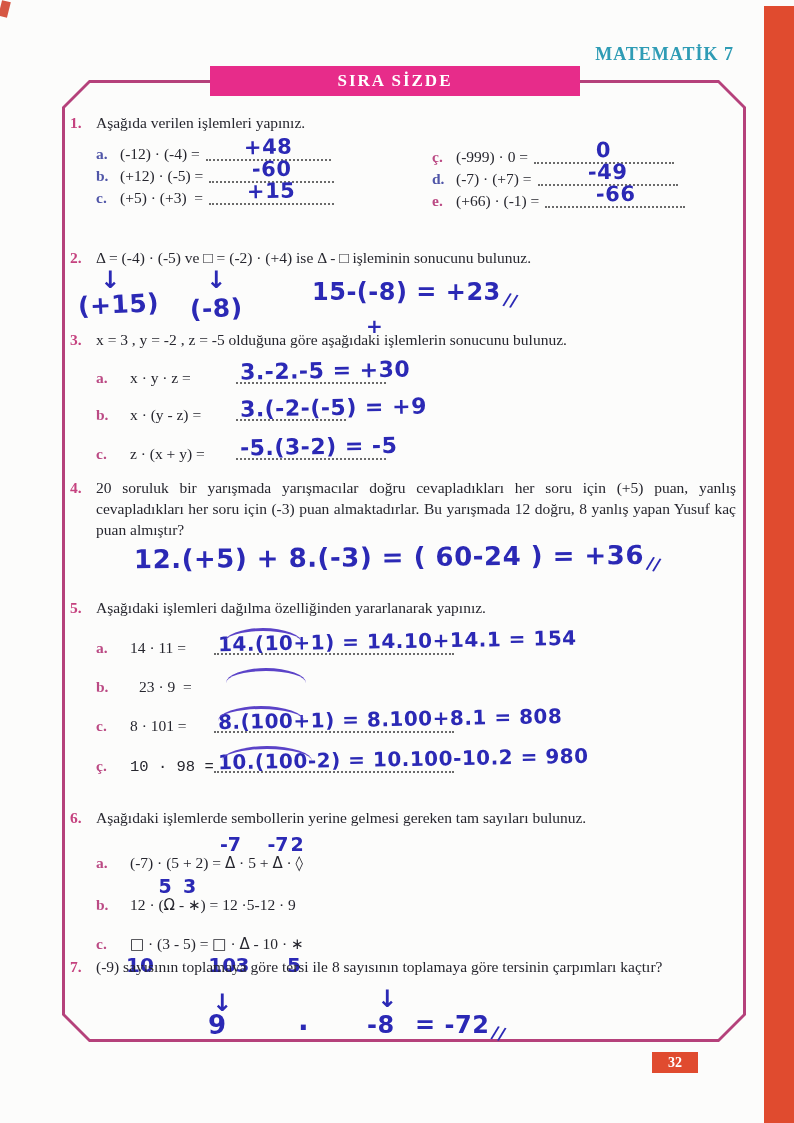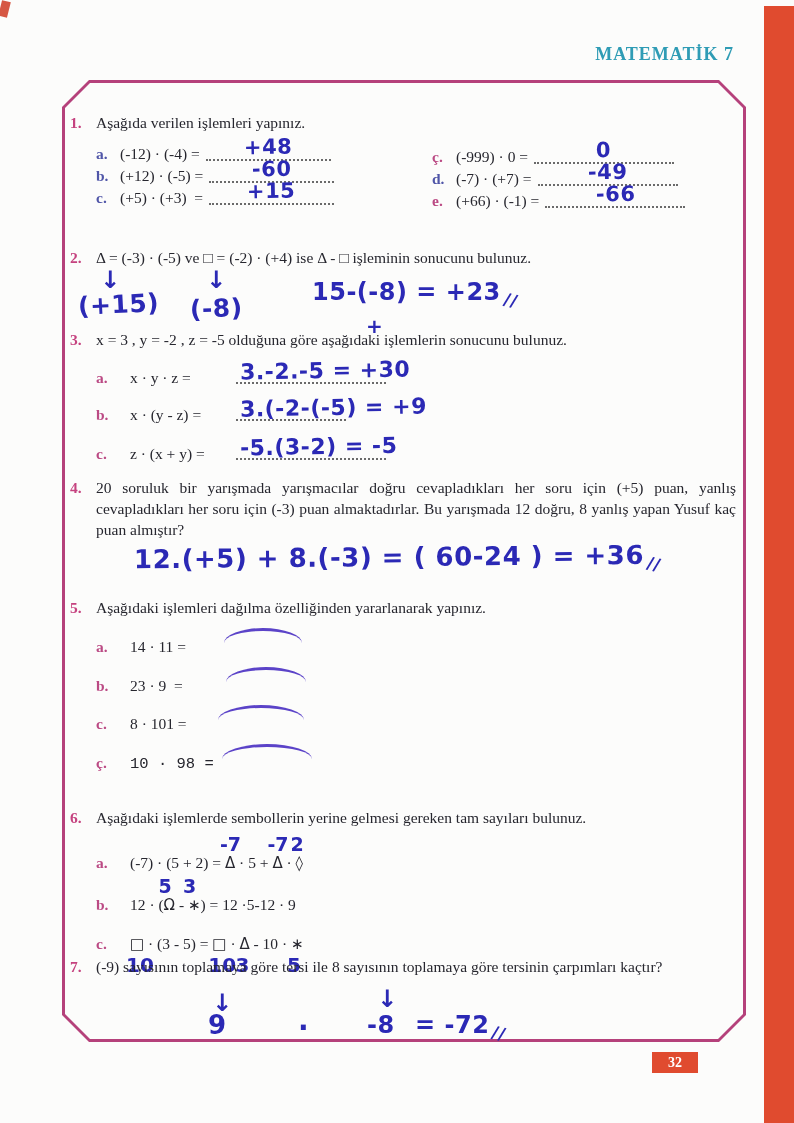--- a/index.html
+++ b/index.html
@@ -49,20 +49,21 @@
 
 <div class="page">
 
   <div class="corner-mark"></div>
   <div class="orange-strip"></div>
   <div class="header-title">MATEMATİK 7</div>
 
   <div class="frame">
     <div class="frame-inner"></div>
   </div>
+  <div class="banner">SIRA SİZDE</div>
 
   <div class="q" style="left:70px;top:112px;">
     <div class="qhead">
       <span class="qnum">1.</span>
       <span class="qtitle">Aşağıda verilen işlemleri yapınız.</span>
     </div>
     <div style="position:relative;margin-left:26px;margin-top:9px;">
       <div>
         <div class="item">
           <span class="letter blue">a.</span>
@@ -96,21 +97,21 @@
           <span class="expr">(+66) · (-1) =</span>
           <span class="ansline" style="width:140px;"><span class="ink">-66</span></span>
         </div>
       </div>
     </div>
   </div>
 
   <div class="q" style="left:70px;top:247px;">
     <div class="qhead">
       <span class="qnum">2.</span>
-      <span class="qtitle">Δ = (-3) · (-5) ve □ = (-2) · (+4) ise Δ - □ işleminin sonucunu bulunuz.</span>
+      <span class="qtitle">Δ = (-4) · (-5) ve □ = (-2) · (+4) ise Δ - □ işleminin sonucunu bulunuz.</span>
     </div>
     <div class="inkzone" style="height:78px;">
       <span class="ink" style="left:30px;top:2px;font-size:24px;">↓</span>
       <span class="ink" style="left:8px;top:26px;font-size:25px;transform:rotate(-3deg);">(+15)</span>
       <span class="ink" style="left:136px;top:2px;font-size:24px;">↓</span>
       <span class="ink" style="left:120px;top:30px;font-size:25px;transform:rotate(-2deg);">(-8)</span>
       <span class="ink" style="left:242px;top:14px;font-size:24px;"><span>15-(-8) = +23</span><span class="check">//</span></span>
       <span class="ink" style="left:296px;top:48px;font-size:20px;">+</span>
     </div>
   </div>
@@ -151,35 +152,38 @@
 
   <div class="q" style="left:70px;top:597px;">
     <div class="qhead">
       <span class="qnum">5.</span>
       <span class="qtitle">Aşağıdaki işlemleri dağılma özelliğinden yararlanarak yapınız.</span>
     </div>
     <div style="margin-left:26px;">
       <div class="item" style="margin-top:18px;">
         <span class="letter pink" style="width:34px;">a.</span>
         <span class="expr" style="width:78px;">14 · 11 =</span>
+        <span class="ansline left" style="width:240px;"><span class="ink" style="font-size:20px;">14.(10+1) = 14.10+14.1 = 154</span></span>
         <span class="arc" style="left:128px;width:78px;"></span>
       </div>
       <div class="item" style="margin-top:18px;">
         <span class="letter pink" style="width:34px;">b.</span>
-        <span class="expr" style="width:78px;">23 · 9  =</span>
+        <span class="expr" style="width:78px;margin-left:9px;">23 · 9  =</span>
         <span class="arc" style="left:130px;width:80px;"></span>
       </div>
       <div class="item" style="margin-top:17px;">
         <span class="letter pink" style="width:34px;">c.</span>
         <span class="expr" style="width:78px;">8 · 101 =</span>
+        <span class="ansline left" style="width:240px;"><span class="ink" style="font-size:20px;">8.(100+1) = 8.100+8.1 = 808</span></span>
         <span class="arc" style="left:122px;width:86px;"></span>
       </div>
       <div class="item" style="margin-top:18px;">
         <span class="letter pink" style="width:34px;">ç.</span>
         <span class="expr" style="width:78px;font-family:Liberation Mono, monospace;">10 · 98 =</span>
+        <span class="ansline left" style="width:240px;"><span class="ink" style="font-size:20px;">10.(100-2) = 10.100-10.2 = 980</span></span>
         <span class="arc" style="left:126px;width:90px;"></span>
       </div>
     </div>
   </div>
 
   <div class="q" style="left:70px;top:807px;">
     <div class="qhead">
       <span class="qnum">6.</span>
       <span class="qtitle">Aşağıdaki işlemlerde sembollerin yerine gelmesi gereken tam sayıları bulunuz.</span>
     </div>

